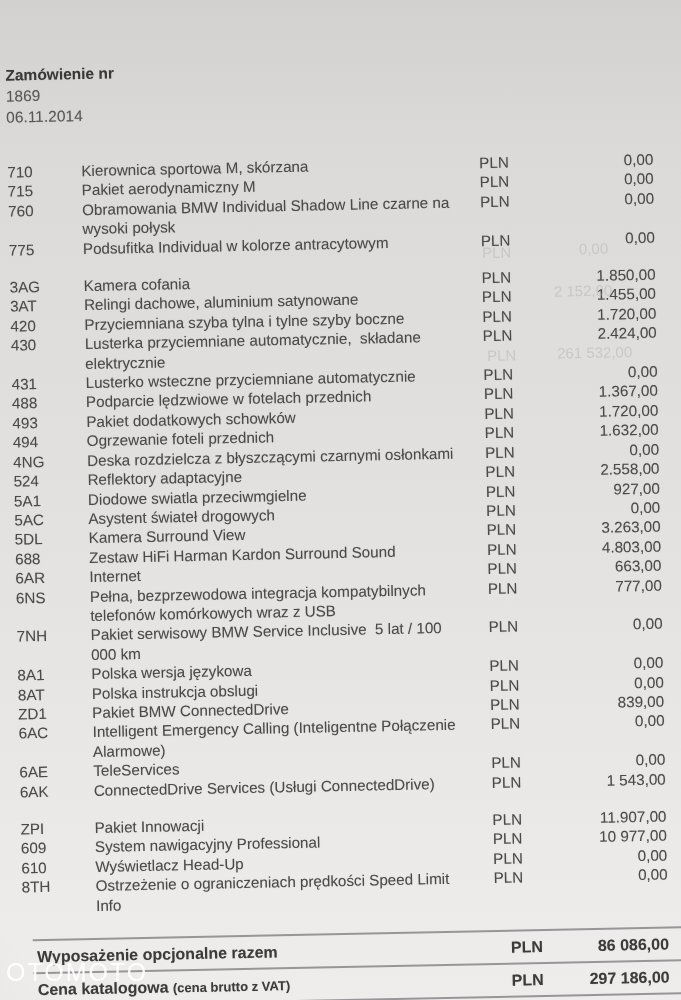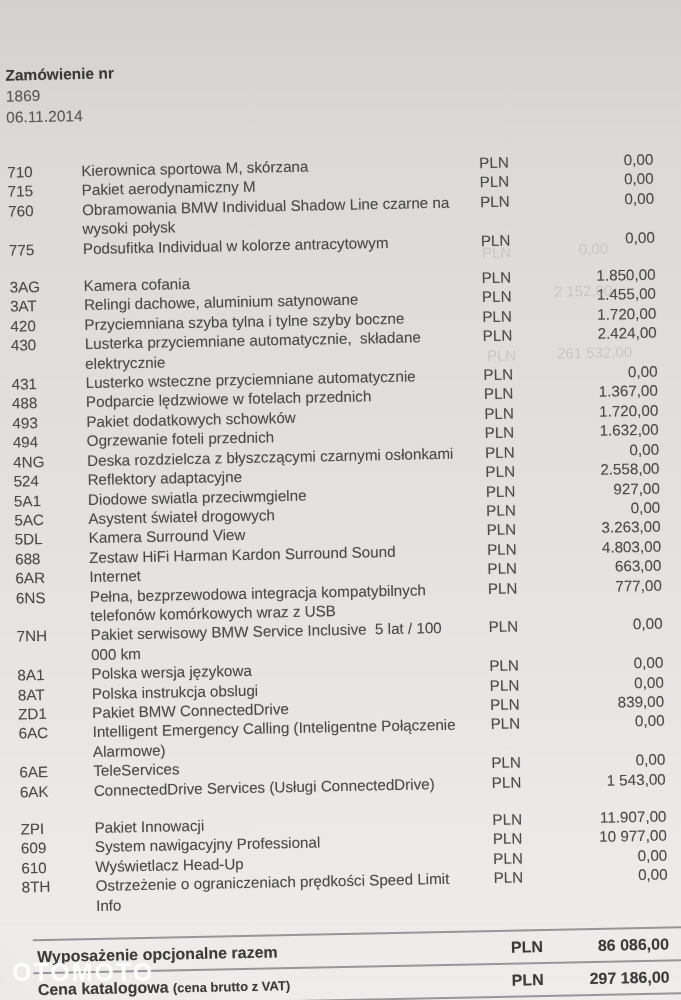--- a/index.html
+++ b/index.html
@@ -32,22 +32,22 @@
   .t-label{width:474px;flex:0 0 474px;font-weight:bold;color:#3b3b39;}
   .t-sub{font-size:13px;font-weight:bold;}
   .t-cur{width:62px;flex:0 0 62px;font-weight:bold;color:#3b3b39;}
   .t-amount{flex:1;text-align:right;font-weight:bold;color:#3b3b39;}
   
   .ghost{position:absolute;color:#b3b2b0;opacity:.5;font-size:15px;pointer-events:none;text-shadow:none;}
   .g1a{left:487px;top:247px;} .g1b{left:584px;top:245px;}
   .g2{left:558px;top:287px;}
   .g3a{left:490px;top:350px;} .g3b{left:560px;top:349px;}
   
-  .watermark{position:absolute;left:12px;top:958px;z-index:10;
-    font-weight:bold;font-size:25px;letter-spacing:2px;
+  .watermark{position:absolute;left:6px;top:958px;z-index:10;
+    font-weight:normal;font-size:25px;letter-spacing:2px;
     color:rgba(255,255,255,0.9);text-shadow:none;}
 </style>
 </head>
 <body>
 
 <div class="sheet">
 
   <div class="header">
     <div class="h-title">Zamówienie nr</div>
     <div class="h-sub">1869</div>

